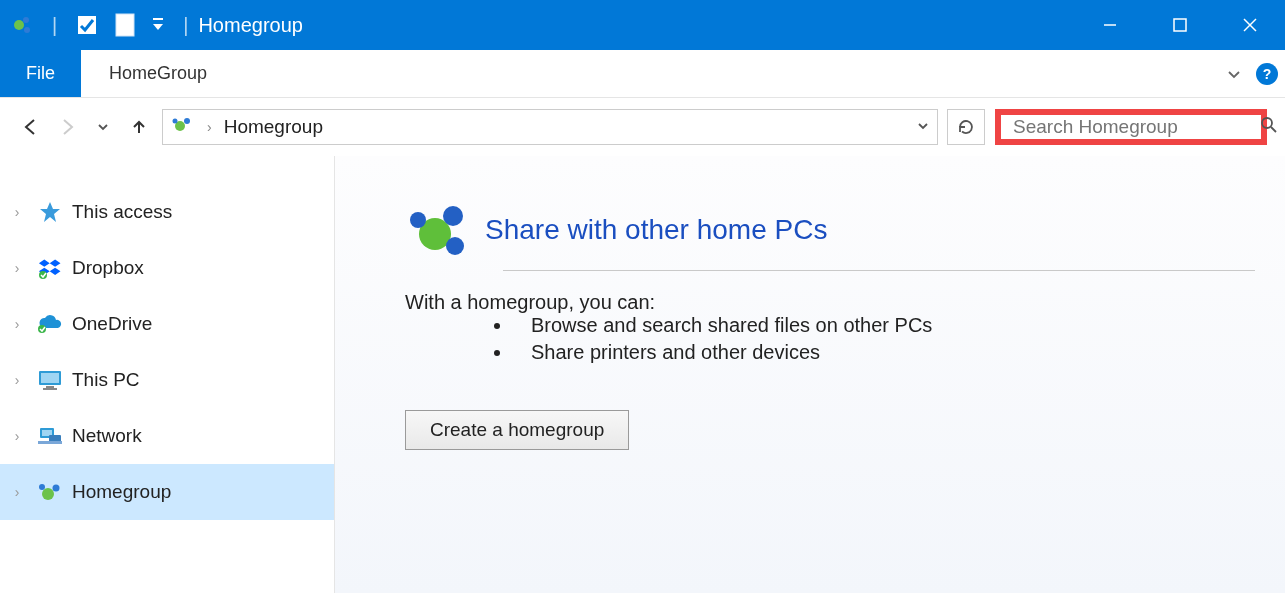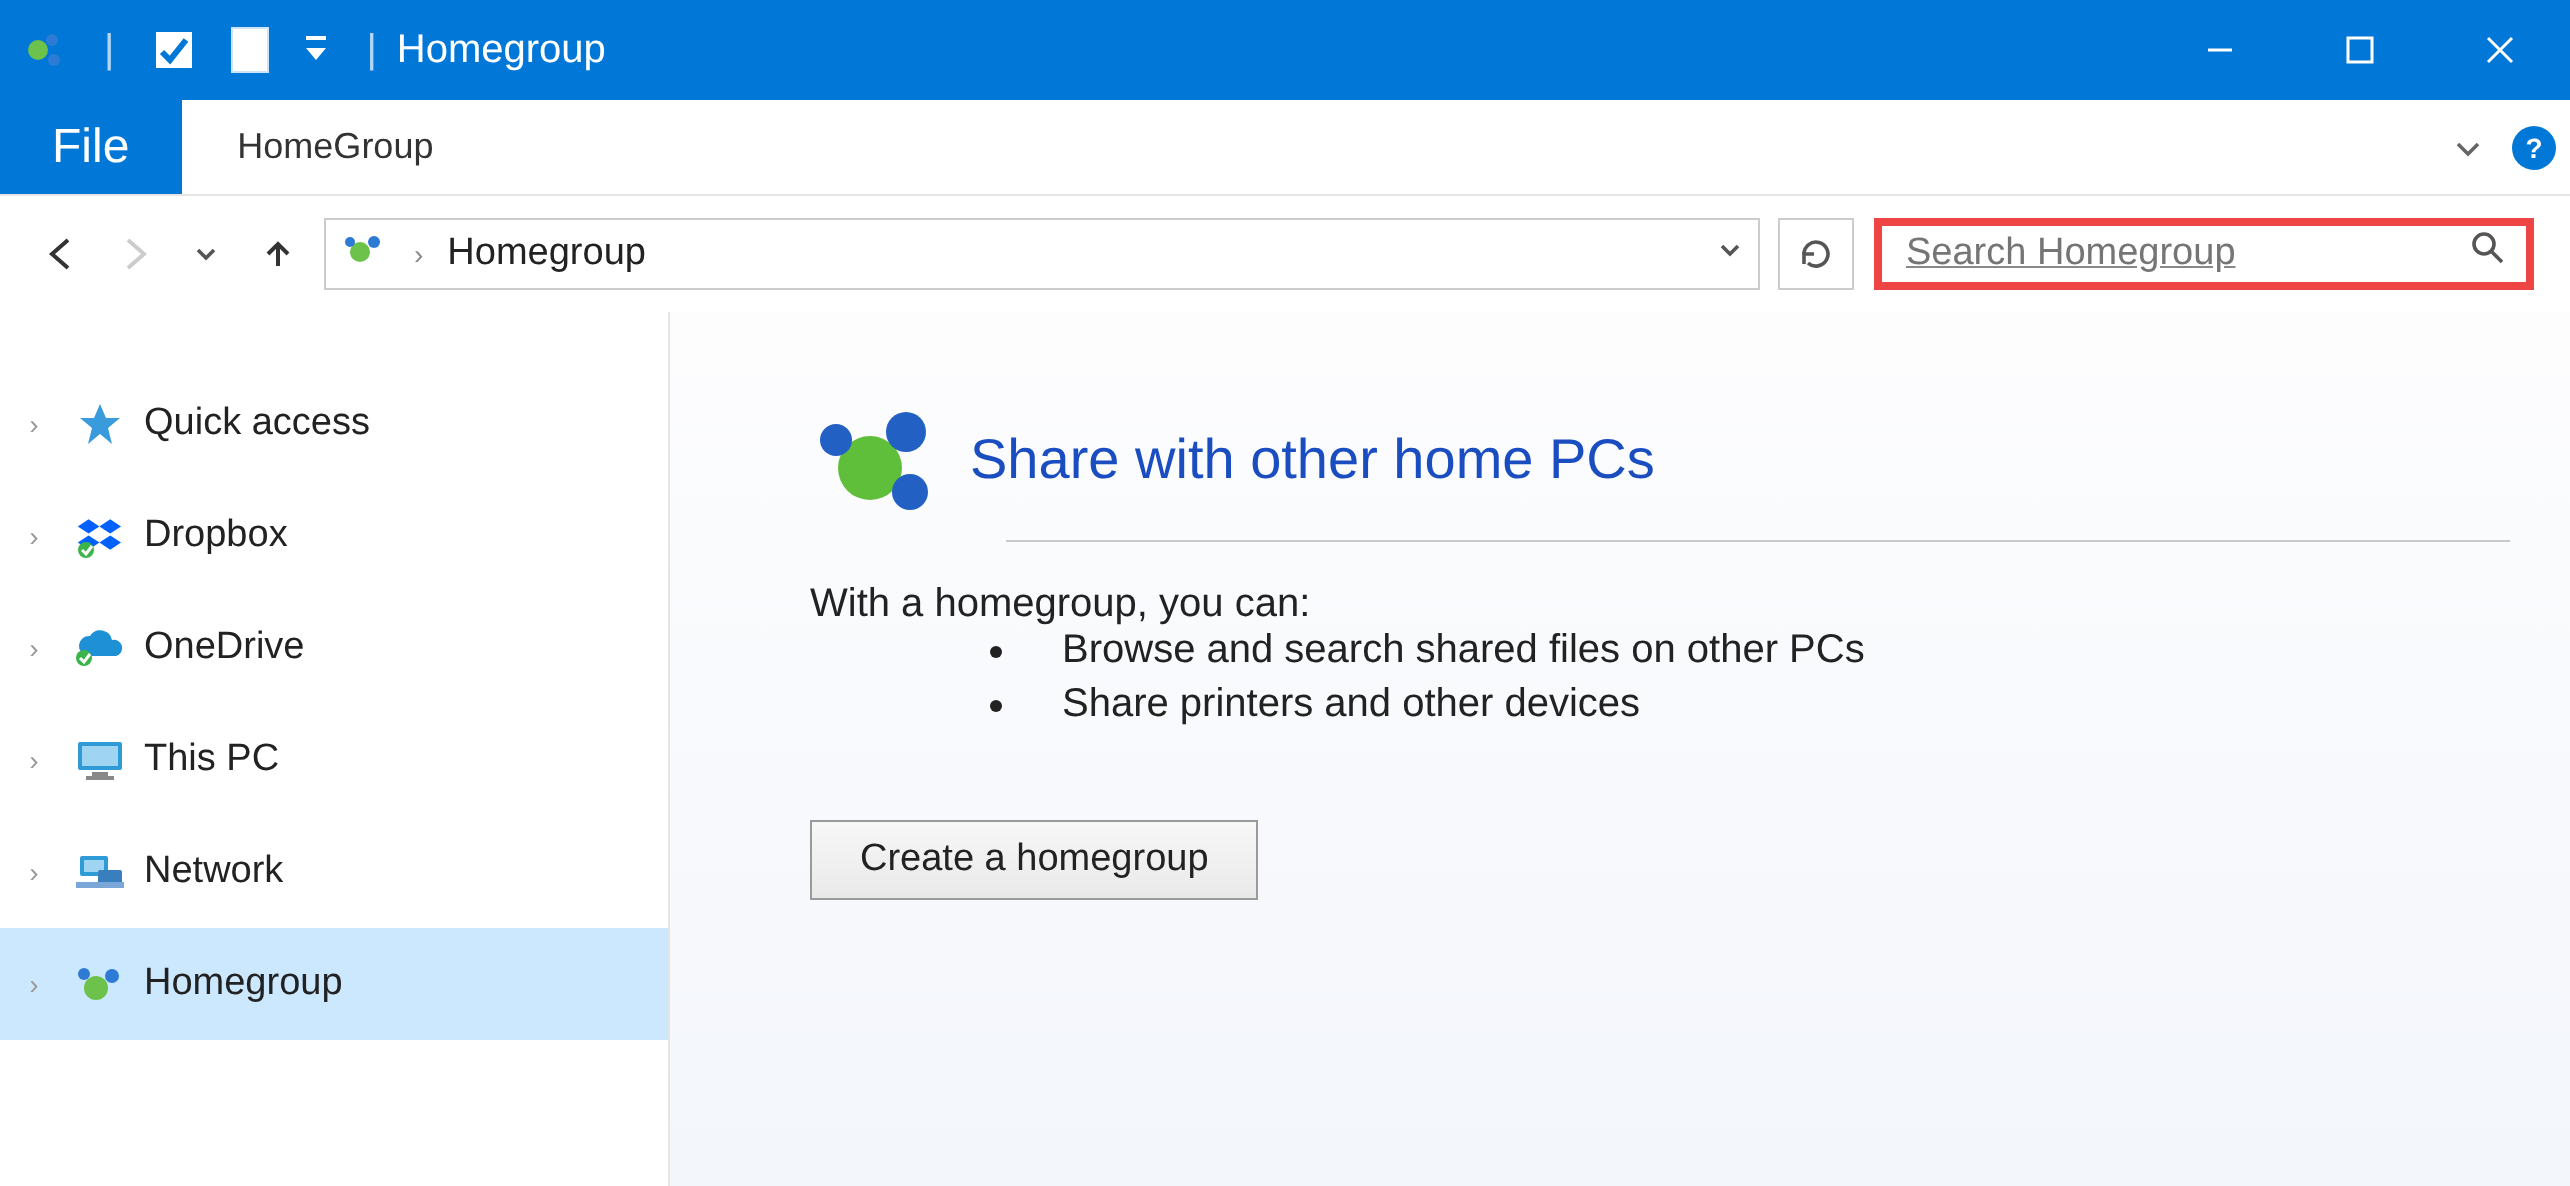--- a/index.html
+++ b/index.html
@@ -33,21 +33,21 @@
   }
   .ribbon .tab {
     padding: 0 28px;
     display: flex;
     align-items: center;
   }
   .ribbon .tab.file {
     background: #0178d7;
     color: #fff;
     padding: 0 26px;
-    font-size: 24px;
+    font-size: 18px;
   }
   .ribbon .rspacer { flex:1; }
   .ribbon .collapse { width: 30px; display:flex; align-items:center; justify-content:center; color:#666;}
   .ribbon .help { width:36px; display:flex; align-items:center; justify-content:center; }
   .help-badge { width:22px; height:22px; border-radius:50%; background:#0178d7; color:#fff; font-weight:bold; display:flex;align-items:center;justify-content:center; font-size:14px;}
 
   
   .navrow {
     height: 58px;
     display:flex;
@@ -67,21 +67,21 @@
     gap:8px;
     min-width: 400px;
   }
   .addrbar .crumb { font-size:19px; color:#222; }
   .addrbar .sep { color:#888; font-size:14px; margin:0 4px;}
   .addrbar .aspacer { flex:1; }
   .refreshbtn {
     width:38px; height:36px; border:1px solid #ccc; display:flex; align-items:center; justify-content:center; color:#555; margin-left:-1px;
   }
   .searchbox {
-    width:330px; height:36px; border:4px solid #ef4444; display:flex; align-items:center; padding:0 10px; color:#888; font-size:19px;text-decoration:underline;
+    width:272px; height:36px; border:6px solid #ef4444; display:flex; align-items:center; padding:0 10px; color:#888; font-size:19px;
   }
   .searchbox input { border:none; outline:none; flex:1; font-size:19px; color:#333; background:transparent;}
   .searchbox .sicon { color:#555; }
 
   
   .body { display:flex; height: calc(593px - 50px - 48px - 58px); }
   .sidebar {
     width: 335px;
     border-right: 1px solid #e5e5e5;
     padding-top: 28px;
@@ -244,21 +244,21 @@
 <div class="body">
   <div class="sidebar">
 
     <div class="tree-item">
       <span class="chev">›</span>
       <span class="ticon">
         <svg width="24" height="24" viewBox="0 0 24 24">
             <path d="M12 2 L15 9 L22 9 L16 14 L18 22 L12 17 L6 22 L8 14 L2 9 L9 9 Z" fill="#3a9bdc"></path>
           </svg>
       </span>
-      <span>Quick access</span>
+      <span>This access</span>
     </div>
 
     <div class="tree-item">
       <span class="chev">›</span>
       <span class="ticon">
         <svg width="24" height="24" viewBox="0 0 24 24">
             <path d="M6 4 L12 8 L6 12 L0 8 Z M18 4 L24 8 L18 12 L12 8 Z M6 13 L12 17 L6 21 L0 17 Z M18 13 L24 17 L18 21 L12 17 Z" fill="#0061ff" transform="scale(0.9) translate(1,0)"></path>
             <circle cx="5" cy="19" r="4" fill="#3bb54a"></circle>
             <path d="M3 19 L5 21 L8 17" stroke="#fff" stroke-width="1.5" fill="none"></path>
           </svg>

